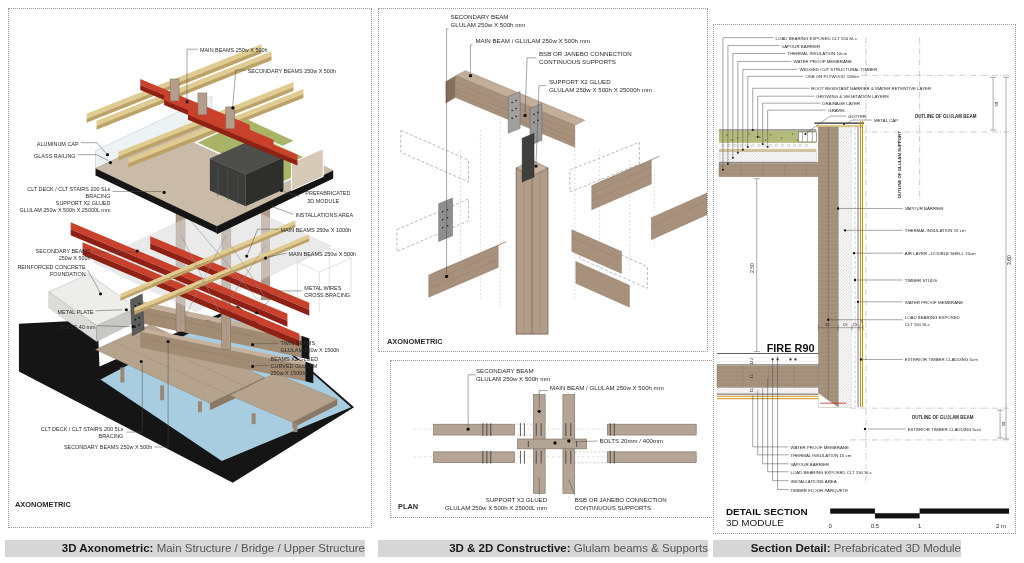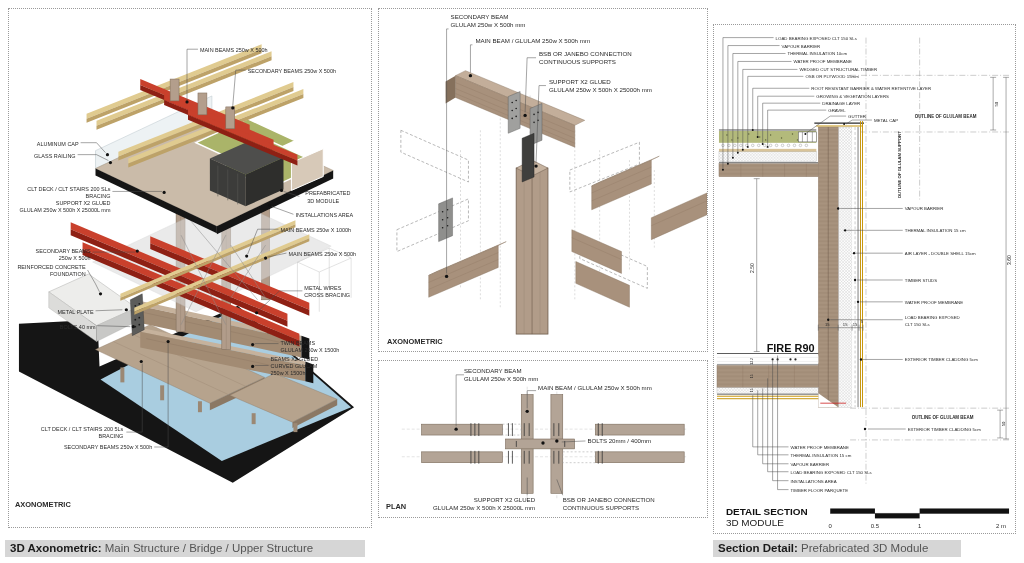--- a/index.html
+++ b/index.html
@@ -1,21 +1,21 @@
 <!DOCTYPE html>
 <html><head>
 <meta charset="utf-8">
 <style>
   html,body{margin:0;padding:0;background:#ffffff;}
   #sheet{position:relative;width:1024px;height:563px;background:#fff;overflow:hidden;
          font-family:"Liberation Sans",sans-serif;}
   .panel{position:absolute;border:1px dotted #9a9a9a;box-sizing:border-box;background:#fff;}
   .panel svg{position:absolute;left:0;top:0;width:100%;height:100%;}
   .capbar{position:absolute;top:540px;height:17px;background:#d6d6d6;font-size:11.5px;
-          line-height:17px;padding-left:5px;box-sizing:border-box;white-space:nowrap;overflow:hidden;}
+          line-height:17px;box-sizing:border-box;white-space:nowrap;overflow:hidden;text-align:right;}
   .capbar b{color:#1a1a1a;font-weight:bold;}
   .capbar span{color:#555;}
   text{fill:#2a2a2a;}
   .ld{stroke:#4a4a4a;stroke-width:0.5;fill:none;}
   .dot{fill:#111;}
   .t55{font-size:5.5px;}
   .t6{font-size:6.2px;}
   .t43{font-size:4.4px;}
   .cap{font-size:7.5px;font-weight:bold;}
   .dim{font-size:4.2px;fill:#333;}
@@ -324,21 +324,21 @@
         <text x="475" y="42">MAIN BEAM / GLULAM 250w X 500h mm</text>
         <text x="539" y="55">BSB OR JANEBO CONNECTION</text>
         <text x="539" y="63">CONTINUOUS SUPPORTS</text>
         <text x="549" y="83">SUPPORT X2 GLUED</text>
         <text x="549" y="91">GLULAM 250w X 500h X 25000h mm</text>
         <text x="386" y="345" class="cap">AXONOMETRIC</text>
       </g>
     </svg>
   </div>
 
-  <div class="panel" style="left:378px;top:360px;width:330px;height:158px;">
+  <div class="panel" style="left:390px;top:360px;width:330px;height:158px;">
     <svg viewBox="378 360 330 158">
       <g stroke="#c6c6c6" stroke-width="0.5" stroke-dasharray="3,2">
         <line x1="400" y1="429" x2="690" y2="429"></line>
         <line x1="400" y1="457" x2="690" y2="457"></line>
         <line x1="527" y1="386" x2="527" y2="500"></line>
         <line x1="557" y1="386" x2="557" y2="500"></line>
       </g>
       <g fill="#b3a496" stroke="#7a6a5a" stroke-width="0.6">
         <rect x="521" y="394" width="12" height="100"></rect>
         <rect x="551" y="394" width="12" height="100"></rect>
@@ -646,17 +646,20 @@
         <text x="875" y="514" text-anchor="middle" style="font-size:6px;">0.5</text>
         <text x="920" y="514" text-anchor="middle" style="font-size:6px;">1</text>
         <text x="1002" y="514" text-anchor="middle" style="font-size:6px;">2 m</text>
       </g>
     </svg>
   </div>
 
   <div class="capbar" style="left:5px;width:360px;">
     <b>3D Axonometric:</b><span> Main Structure / Bridge / Upper Structure</span>
   </div>
+  <div class="capbar" style="left:378px;width:330px;">
+    <b>3D &amp; 2D Constructive:</b><span> Glulam beams &amp; Supports</span>
+  </div>
   <div class="capbar" style="left:713px;width:248px;">
     <b>Section Detail:</b><span> Prefabricated 3D Module</span>
   </div>
 
 </div>
 
 </body></html>

